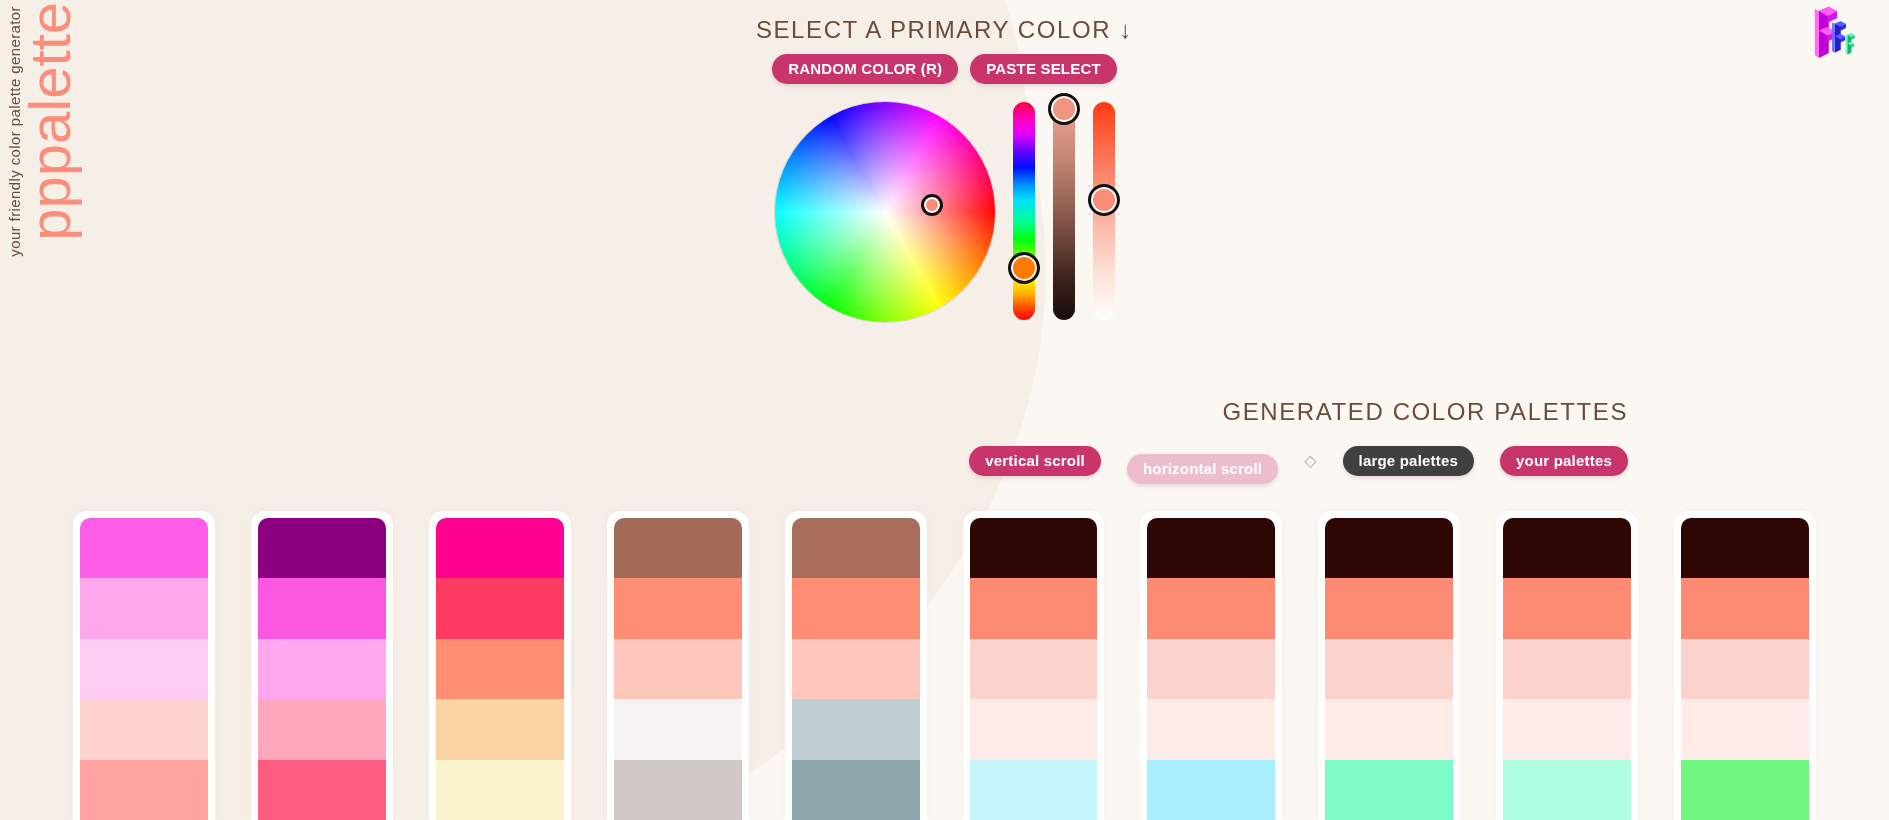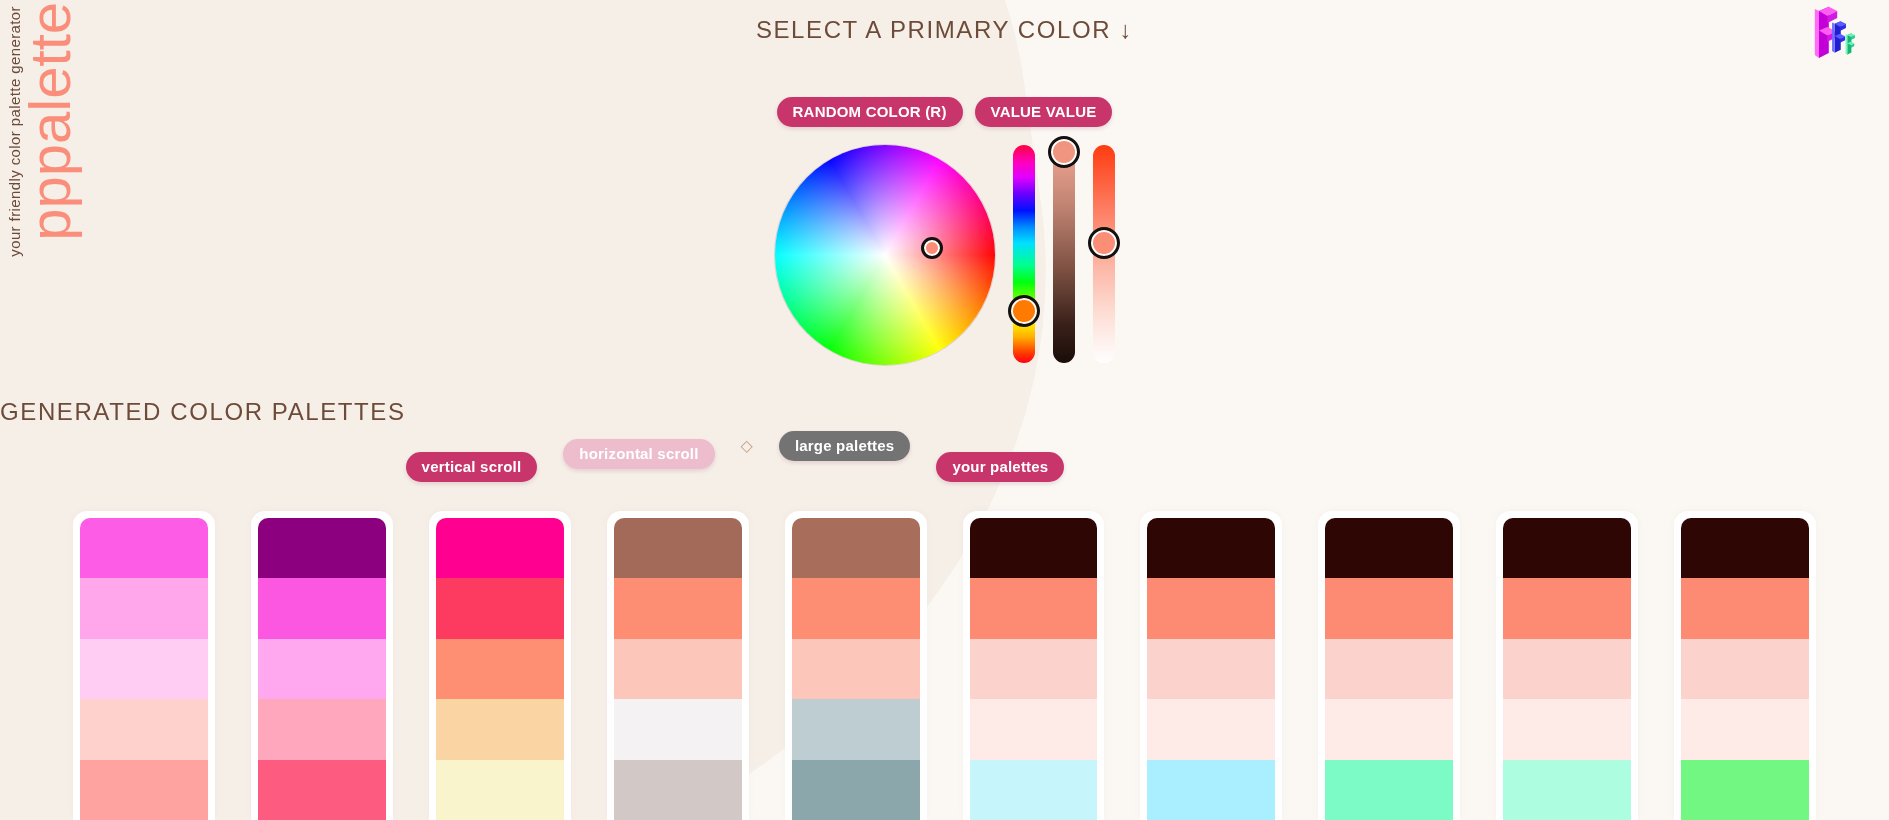--- a/index.html
+++ b/index.html
@@ -102,21 +102,21 @@
     padding:6px 16px 7px;
     color:#ffffff;
     font-size:15px;
     font-weight:bold;
     letter-spacing:.2px;
     cursor:pointer;
     box-shadow:0 2px 4px rgba(140,60,90,.18);
     white-space:nowrap;
     font-family:"Liberation Sans", sans-serif;
   }
-  .pill.solid{ background:#c8356b;margin-top:43px; }
+  .pill.solid{ background:#c8356b; }
   .pill.muted{ background:#edbccd; }
 
   
   .picker-row{
     margin-top:18px;
     display:flex;
     align-items:flex-start;
     gap:18px;
   }
   .wheel{
@@ -169,21 +169,21 @@
     cursor:pointer;
   }
   .knob.k-hue{ top:150px; background:#ff7a00; }
   .knob.k-shade{ top:-9px; background:#f0957f; }
   .knob.k-tint{ top:82px; background:#fa8e76; }
 
   
   .palettes-head{
     position:absolute;
     left:0; top:398px; width:1628px;
-    display:flex; flex-direction:row; align-items:flex-start;
+    display:flex; flex-direction:column; align-items:flex-end;
   }
   .toggle-row{
     margin-top:11px;
     display:flex; align-items:center; gap:26px;
   }
   .diamond{
     color:#c8a089;
     font-size:16px;
     line-height:1;
     user-select:none;
@@ -264,21 +264,21 @@
       </g>
     </svg>
   </div>
 
   <div class="picker-wrap">
 
     <div class="section-title">SELECT A PRIMARY COLOR ↓</div>
 
     <div class="btn-row">
       <button class="pill solid" style="background: rgb(200, 53, 107);">RANDOM COLOR (R)</button>
-      <button class="pill solid" style="background: rgb(200, 53, 107);">VALUE VALUE</button>
+      <button class="pill solid" style="background: rgb(200, 53, 107);">PASTE SELECT</button>
     </div>
 
     <div class="picker-row">
 
       <div class="wheel">
         <div class="wheel-knob" style="background: rgb(251, 140, 118);"></div>
       </div>
 
       <div class="slider hue">
         <div class="knob k-hue" style="background: rgb(255, 122, 0);"></div>
@@ -295,21 +295,21 @@
     </div>
   </div>
 
   <div class="palettes-head">
     <div class="section-title" style="margin-top:0">GENERATED COLOR PALETTES</div>
 
     <div class="toggle-row">
       <button class="pill solid" style="background: rgb(200, 53, 107);">vertical scroll</button>
       <button class="pill muted" style="background: rgb(237, 188, 205); margin-top: 17px;">horizontal scroll</button>
       <span class="diamond">◇</span>
-      <button class="pill muted" style="background: #737373;">large palettes</button>
+      <button class="pill muted" style="background: #404040;">large palettes</button>
       <button class="pill solid" style="background: rgb(200, 53, 107);">your palettes</button>
     </div>
   </div>
 
   <div class="grid" id="palette-grid">
       <div class="pcard">
         <div class="pstack">
           <div class="swatch" style="background: rgb(252, 92, 230);"></div>
           <div class="swatch" style="background: rgb(255, 167, 234);"></div>
           <div class="swatch" style="background: rgb(255, 205, 243);"></div>

